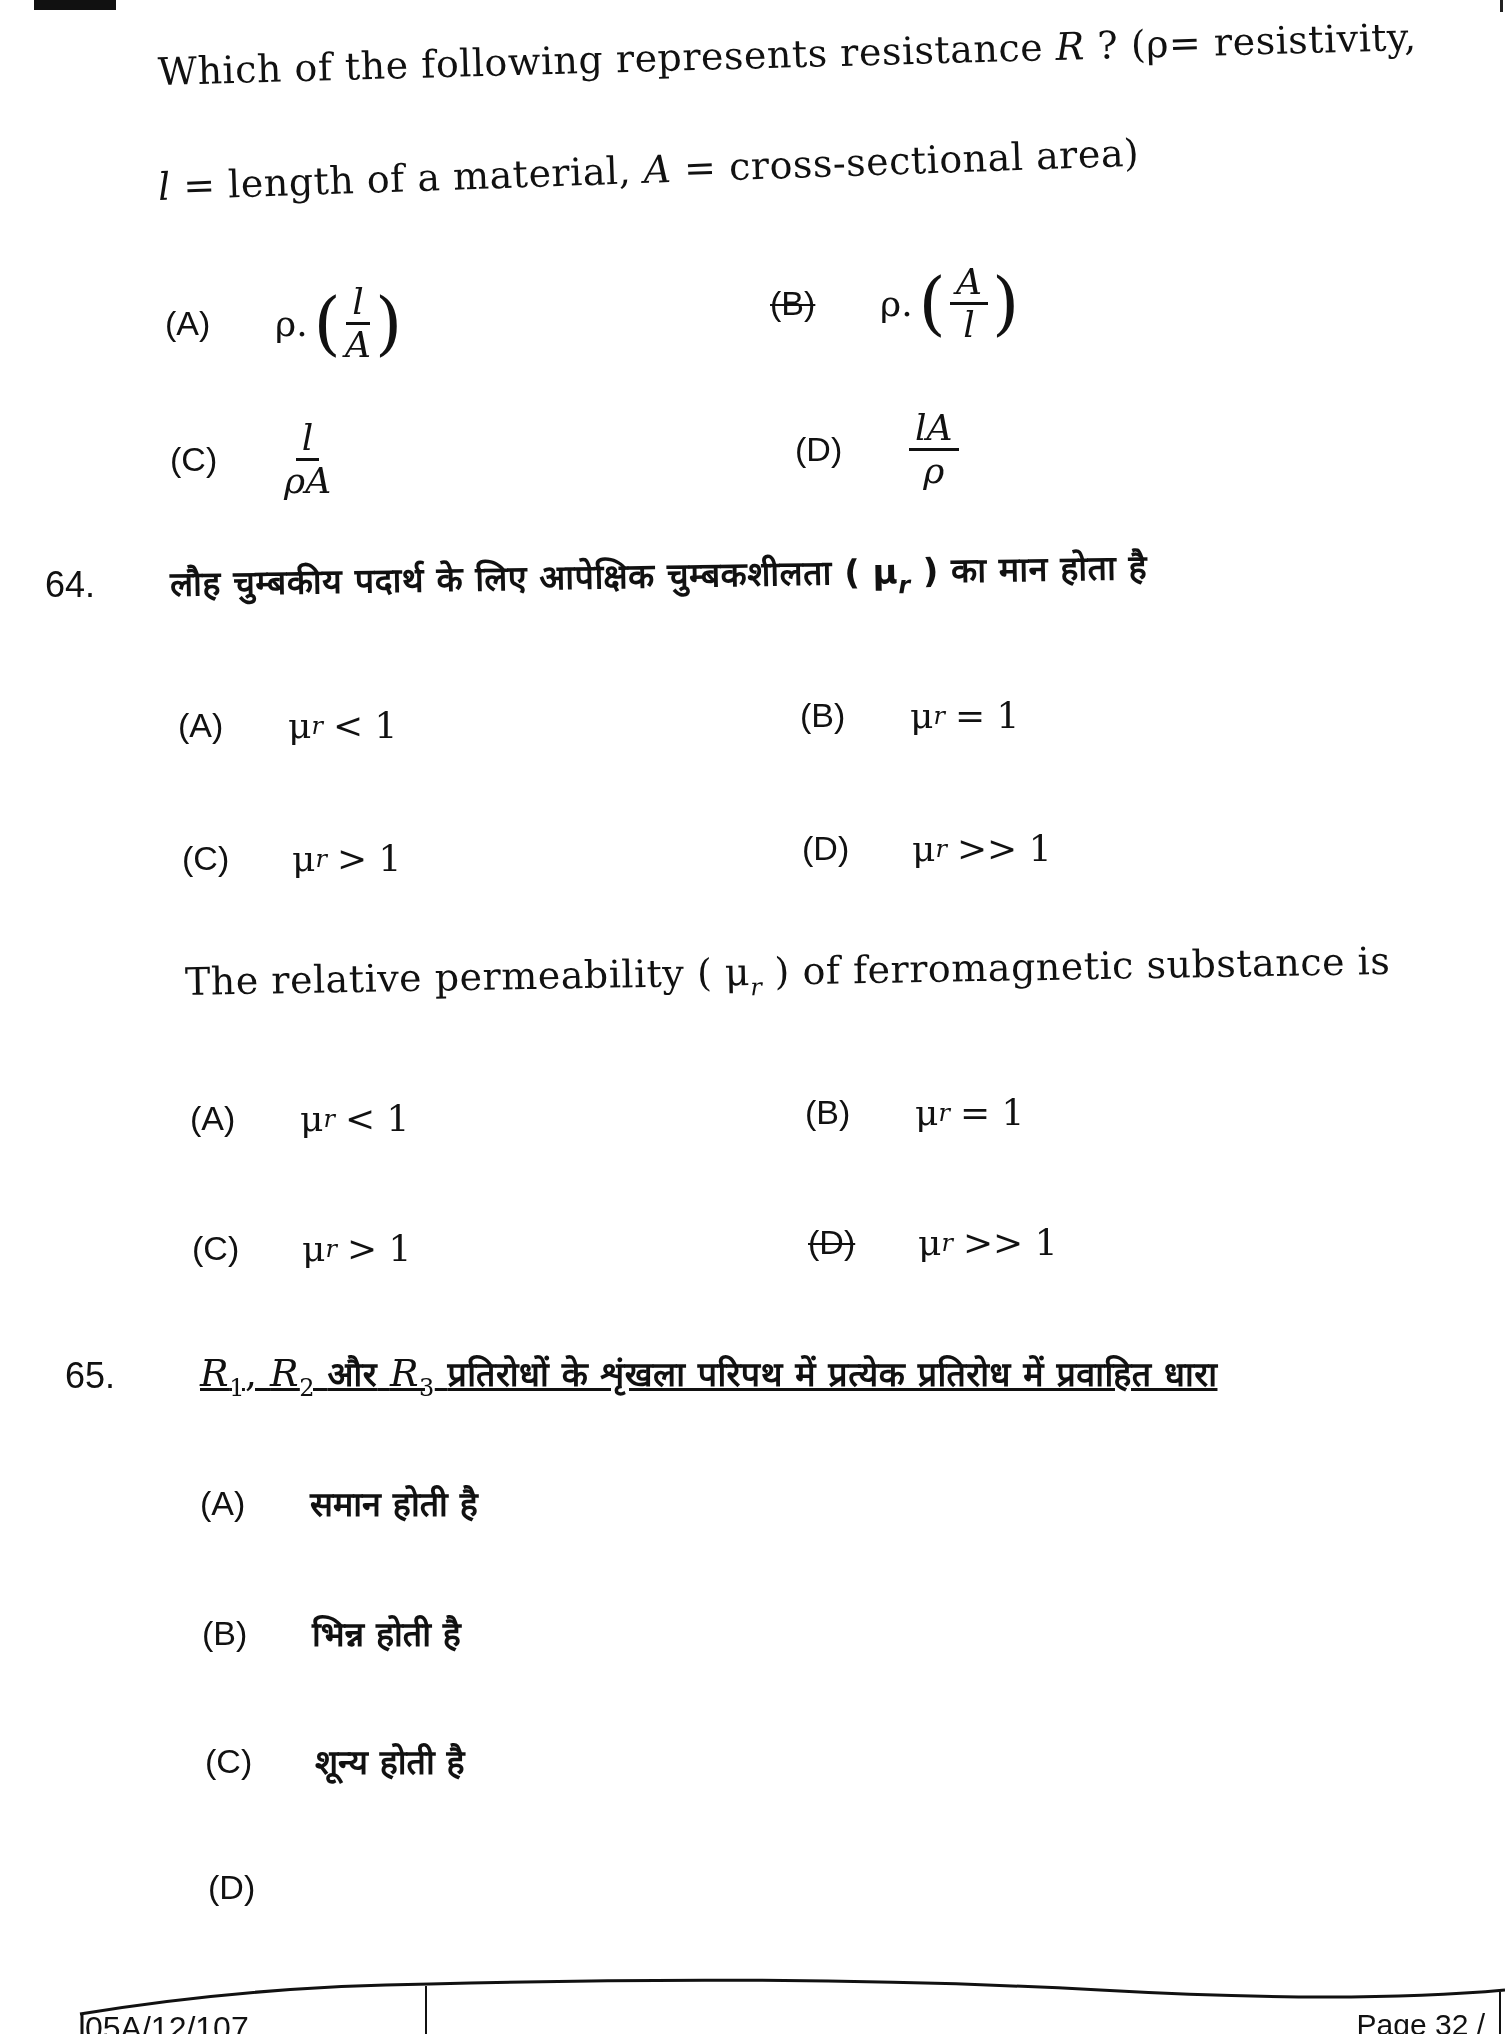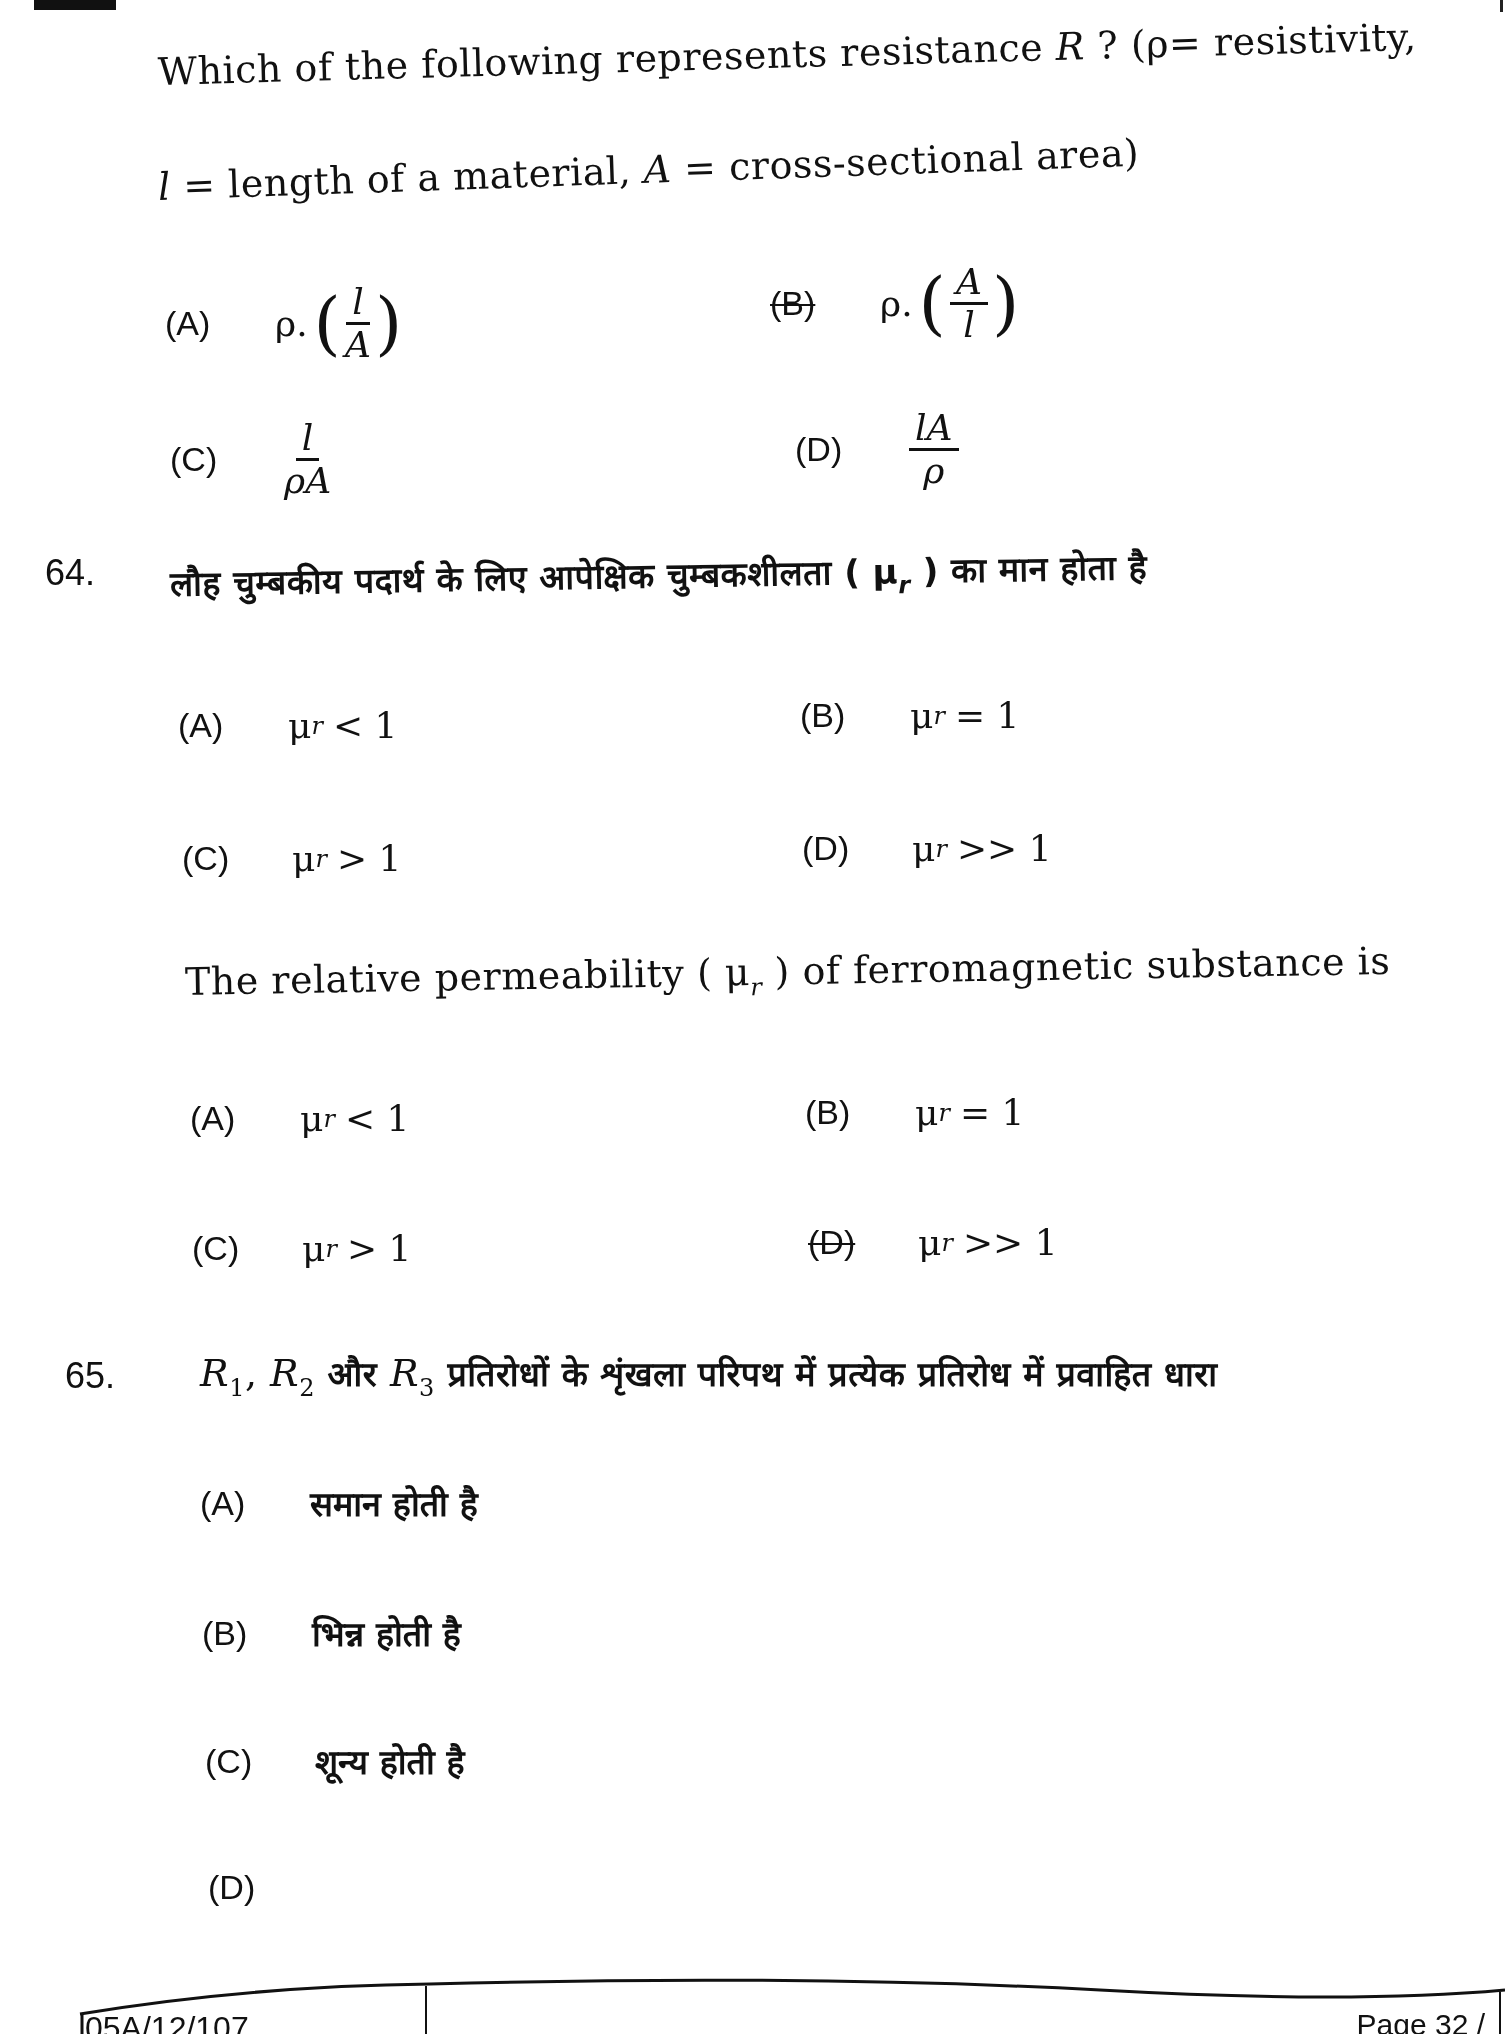--- a/index.html
+++ b/index.html
@@ -72,21 +72,21 @@
   </span>
 </div>
 <div class="opt" style="left:795px; top:408px;">
   <span class="opt-label">(D)</span>
   <span class="frac">
     <span class="num">lA</span>
     <span class="den">ρ</span>
   </span>
 </div>
 
-<div class="q-num" style="left:45px; top:552px;">64.</div>
+<div class="q-num" style="left:45px; top:564px;">64.</div>
 <div class="q-text hindi" style="left:170px; top:560px; transform: rotate(-1deg); transform-origin:left;">
   <span>लौह चुम्बकीय पदार्थ के लिए आपेक्षिक चुम्बकशीलता ( μ</span><span class="sub">r</span>
   <span>) का मान होता है</span>
 </div>
 
 <div class="opt" style="left:178px; top:705px;">
   <span class="opt-label">(A)</span>
   <span class="mu">μ</span>
     <span class="sub">r</span>
   <span style="margin-left:10px">&lt; 1</span>
@@ -134,21 +134,21 @@
   <span style="margin-left:10px">&gt; 1</span>
 </div>
 <div class="opt" style="left:808px; top:1222px;">
   <span class="opt-label struck">(D)</span>
   <span class="mu">μ</span>
     <span class="sub">r</span>
   <span style="margin-left:10px">&gt;&gt; 1</span>
 </div>
 
 <div class="q-num" style="left:65px; top:1355px;text-align:center;">65.</div>
-<div class="q-text" style="left:200px; top:1350px;">
+<div class="q-text" style="left:200px; top:1350px;text-decoration:underline;">
   <span class="italic">R</span><span class="sub" style="font-style:normal">1</span>,
   <span class="italic">R</span><span class="sub" style="font-style:normal">2</span>
   <span class="hindi">और</span>
   <span class="italic">R</span><span class="sub" style="font-style:normal">3</span>
   <span class="hindi">प्रतिरोधों के शृंखला परिपथ में प्रत्येक प्रतिरोध में प्रवाहित धारा</span>
 </div>
 
 <div class="opt" style="left:200px; top:1480px;">
   <span class="opt-label">(A)</span>
   <span class="hindi">समान होती है</span>

